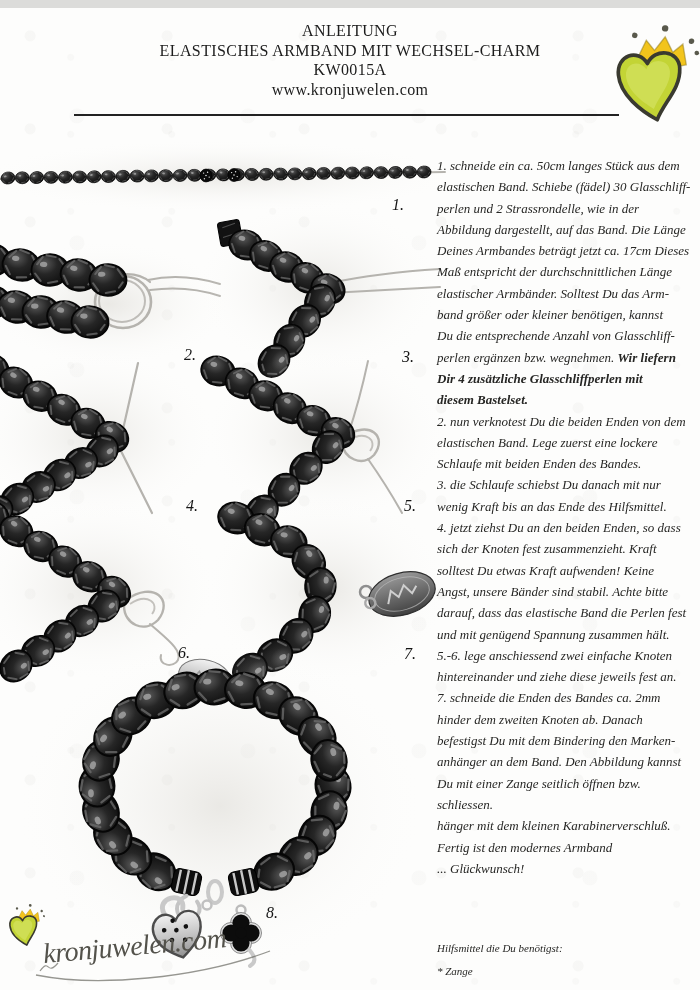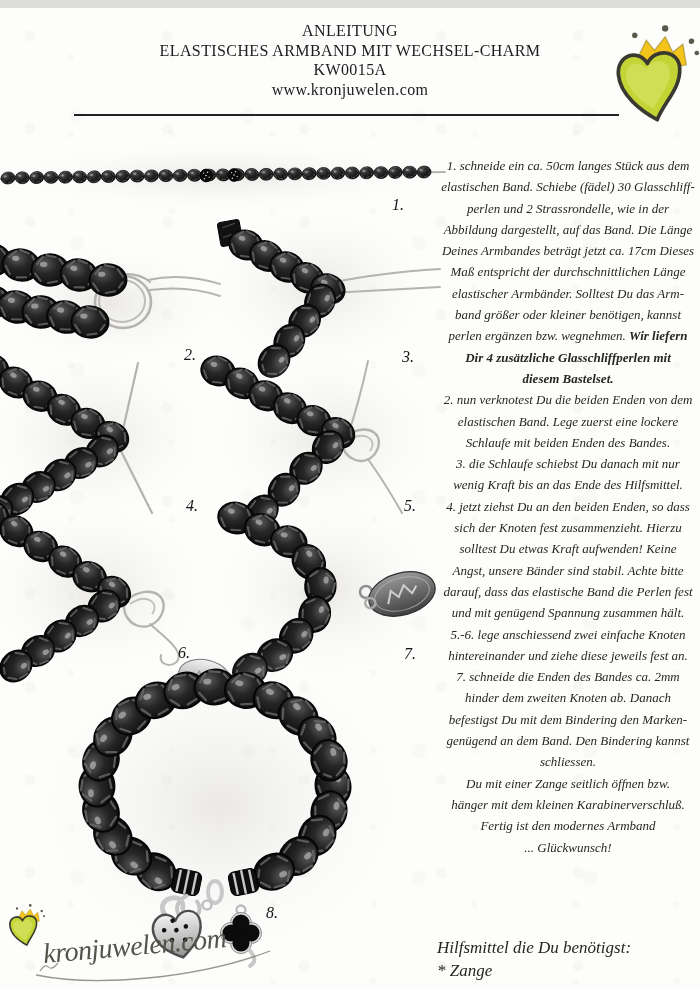--- a/index.html
+++ b/index.html
@@ -10,23 +10,23 @@
       radial-gradient(circle at 22% 30%, rgba(120,118,108,.045) 0 5px, transparent 6px),
       radial-gradient(circle at 70% 64%, rgba(120,118,108,.035) 0 3px, transparent 4px),
       radial-gradient(circle at 45% 85%, rgba(120,118,108,.03) 0 7px, transparent 8px);
     background-size:137px 93px, 101px 77px, 171px 127px;}
   .header{position:absolute;left:0;top:13px;width:700px;text-align:center;
           color:#1c1c1c;font-size:16px;line-height:19.5px;letter-spacing:.4px;}
   .rule{position:absolute;left:74px;top:106px;width:545px;height:2px;background:#222;}
   .stepnum{position:absolute;font-style:italic;font-size:16px;color:#151515;}
   #instruction-lines{position:absolute;left:437px;top:147px;width:262px;
           font-style:italic;font-size:13px;line-height:21.3px;color:#262624;}
-  .iline{white-space:nowrap;height:21.3px;overflow:visible;text-align:center;}
+  .iline{white-space:nowrap;height:21.3px;overflow:visible;}
   .iline .b{font-weight:bold;font-style:italic;}
-  #tools{position:absolute;left:437px;top:929px;font-style:italic;font-size:17px;
+  #tools{position:absolute;left:437px;top:929px;font-style:italic;font-size:11px;
           line-height:22.5px;color:#262624;}
   svg.photo,svg.art{position:absolute;overflow:visible;}
 </style>
 </head>
 <body>
 
 <div class="page">
 
   <div class="header">
     <div>ANLEITUNG</div>
@@ -284,42 +284,43 @@
 
   <div id="instruction-lines">
       <div class="iline"><span>1. schneide ein ca. 50cm langes Stück aus dem</span></div>
       <div class="iline"><span>elastischen Band. Schiebe (fädel) 30 Glasschliff-</span></div>
       <div class="iline"><span>perlen und 2 Strassrondelle, wie in der</span></div>
       <div class="iline"><span>Abbildung dargestellt, auf das Band. Die Länge</span></div>
       <div class="iline"><span>Deines Armbandes beträgt jetzt ca. 17cm Dieses</span></div>
       <div class="iline"><span>Maß entspricht der durchschnittlichen Länge</span></div>
       <div class="iline"><span>elastischer Armbänder. Solltest Du das Arm-</span></div>
       <div class="iline"><span>band größer oder kleiner benötigen, kannst</span></div>
+      <div class="iline"><span>Du die entsprechende Anzahl von Glasschliff-</span></div>
       <div class="iline"><span>perlen ergänzen bzw. wegnehmen. </span><span class="b">Wir liefern</span></div>
       <div class="iline"><span class="b">Dir 4 zusätzliche Glasschliffperlen mit</span></div>
       <div class="iline"><span class="b">diesem Bastelset.</span></div>
       <div class="iline"><span>2. nun verknotest Du die beiden Enden von dem</span></div>
       <div class="iline"><span>elastischen Band. Lege zuerst eine lockere</span></div>
       <div class="iline"><span>Schlaufe mit beiden Enden des Bandes.</span></div>
       <div class="iline"><span>3. die Schlaufe schiebst Du danach mit nur</span></div>
       <div class="iline"><span>wenig Kraft bis an das Ende des Hilfsmittel.</span></div>
       <div class="iline"><span>4. jetzt ziehst Du an den beiden Enden, so dass</span></div>
-      <div class="iline"><span>sich der Knoten fest zusammenzieht. Hierzu</span></div>
+      <div class="iline"><span>sich der Knoten fest zusammenzieht. Kraft</span></div>
       <div class="iline"><span>solltest Du etwas Kraft aufwenden! Keine</span></div>
       <div class="iline"><span>Angst, unsere Bänder sind stabil. Achte bitte</span></div>
       <div class="iline"><span>darauf, dass das elastische Band die Perlen fest</span></div>
       <div class="iline"><span>und mit genügend Spannung zusammen hält.</span></div>
       <div class="iline"><span>5.-6. lege anschiessend zwei einfache Knoten</span></div>
       <div class="iline"><span>hintereinander und ziehe diese jeweils fest an.</span></div>
       <div class="iline"><span>7. schneide die Enden des Bandes ca. 2mm</span></div>
       <div class="iline"><span>hinder dem zweiten Knoten ab. Danach</span></div>
       <div class="iline"><span>befestigst Du mit dem Bindering den Marken-</span></div>
-      <div class="iline"><span>genügend an dem Band. Den Bindering kannst</span></div>
+      <div class="iline"><span>anhänger an dem Band. Den Abbildung kannst</span></div>
+      <div class="iline"><span>Du mit einer Zange seitlich öffnen bzw.</span></div>
       <div class="iline"><span>schliessen.</span></div>
-      <div class="iline"><span>Du mit einer Zange seitlich öffnen bzw.</span></div>
       <div class="iline"><span>hänger mit dem kleinen Karabinerverschluß.</span></div>
       <div class="iline"><span>Fertig ist den modernes Armband</span></div>
       <div class="iline"><span>... Glückwunsch!</span></div>
     </div>
 
   <div id="tools">
     <div>Hilfsmittel die Du benötigst:</div>
     <div>* Zange</div>
   </div>
 

